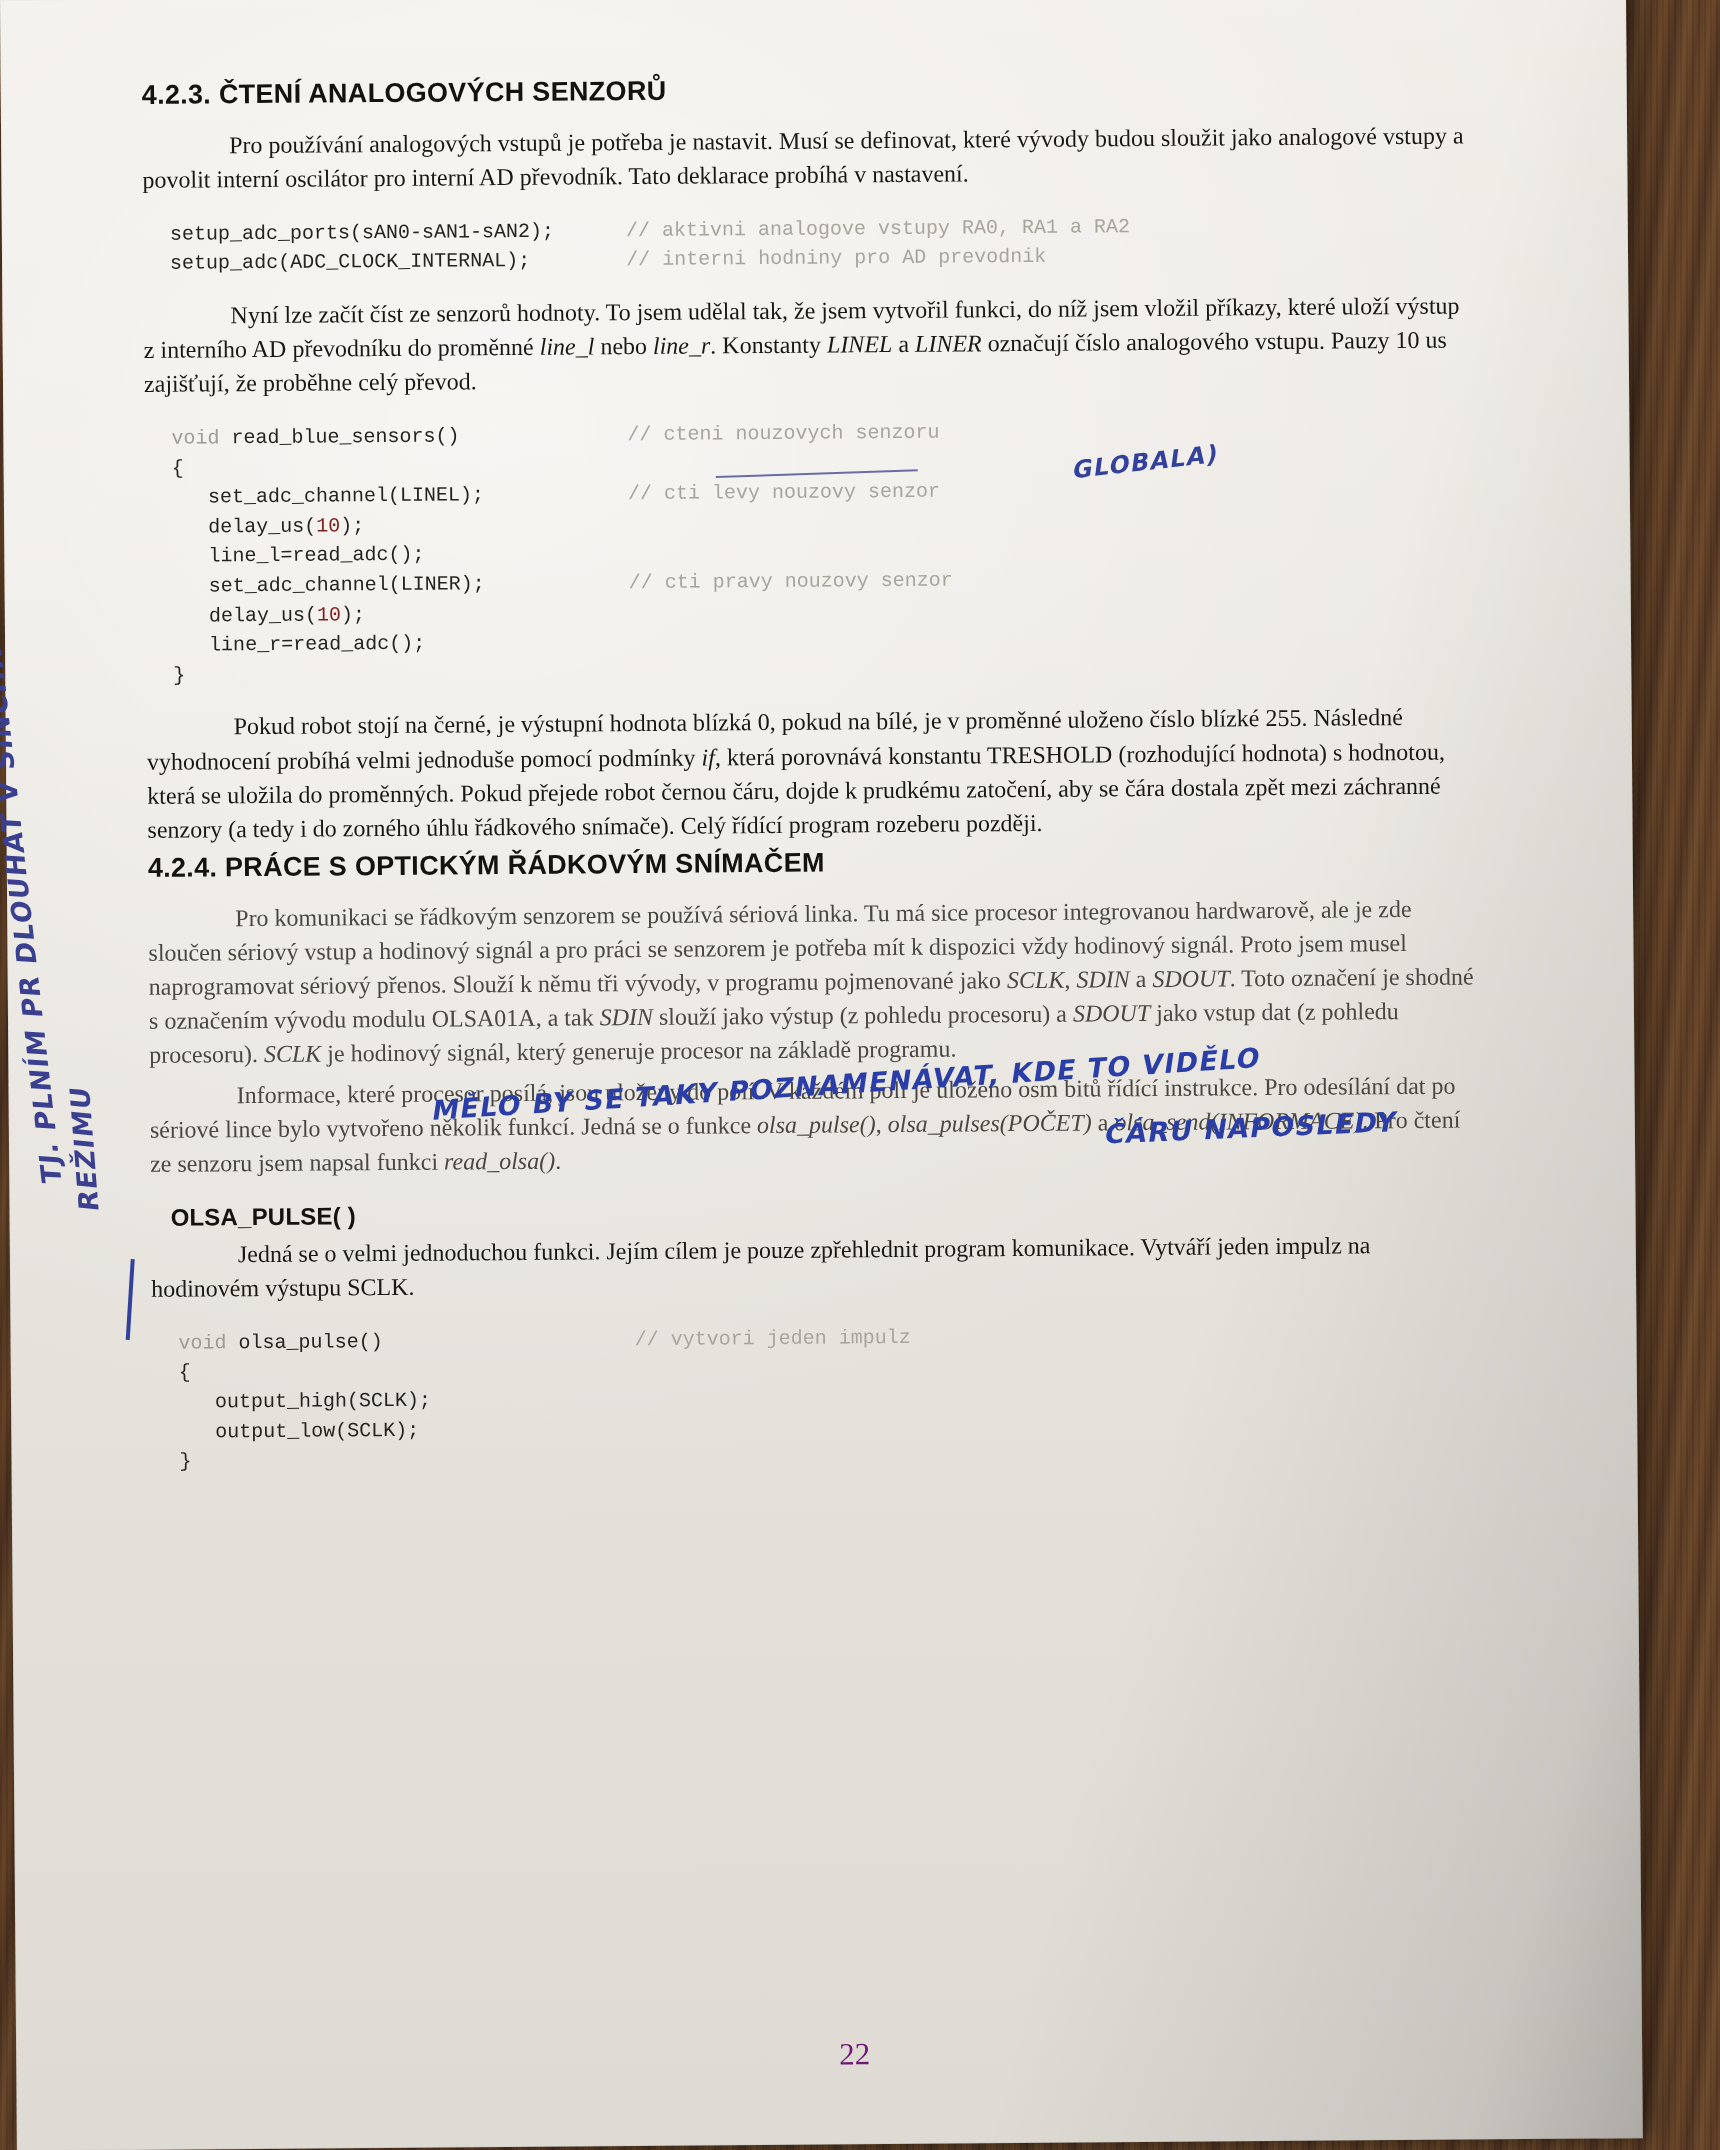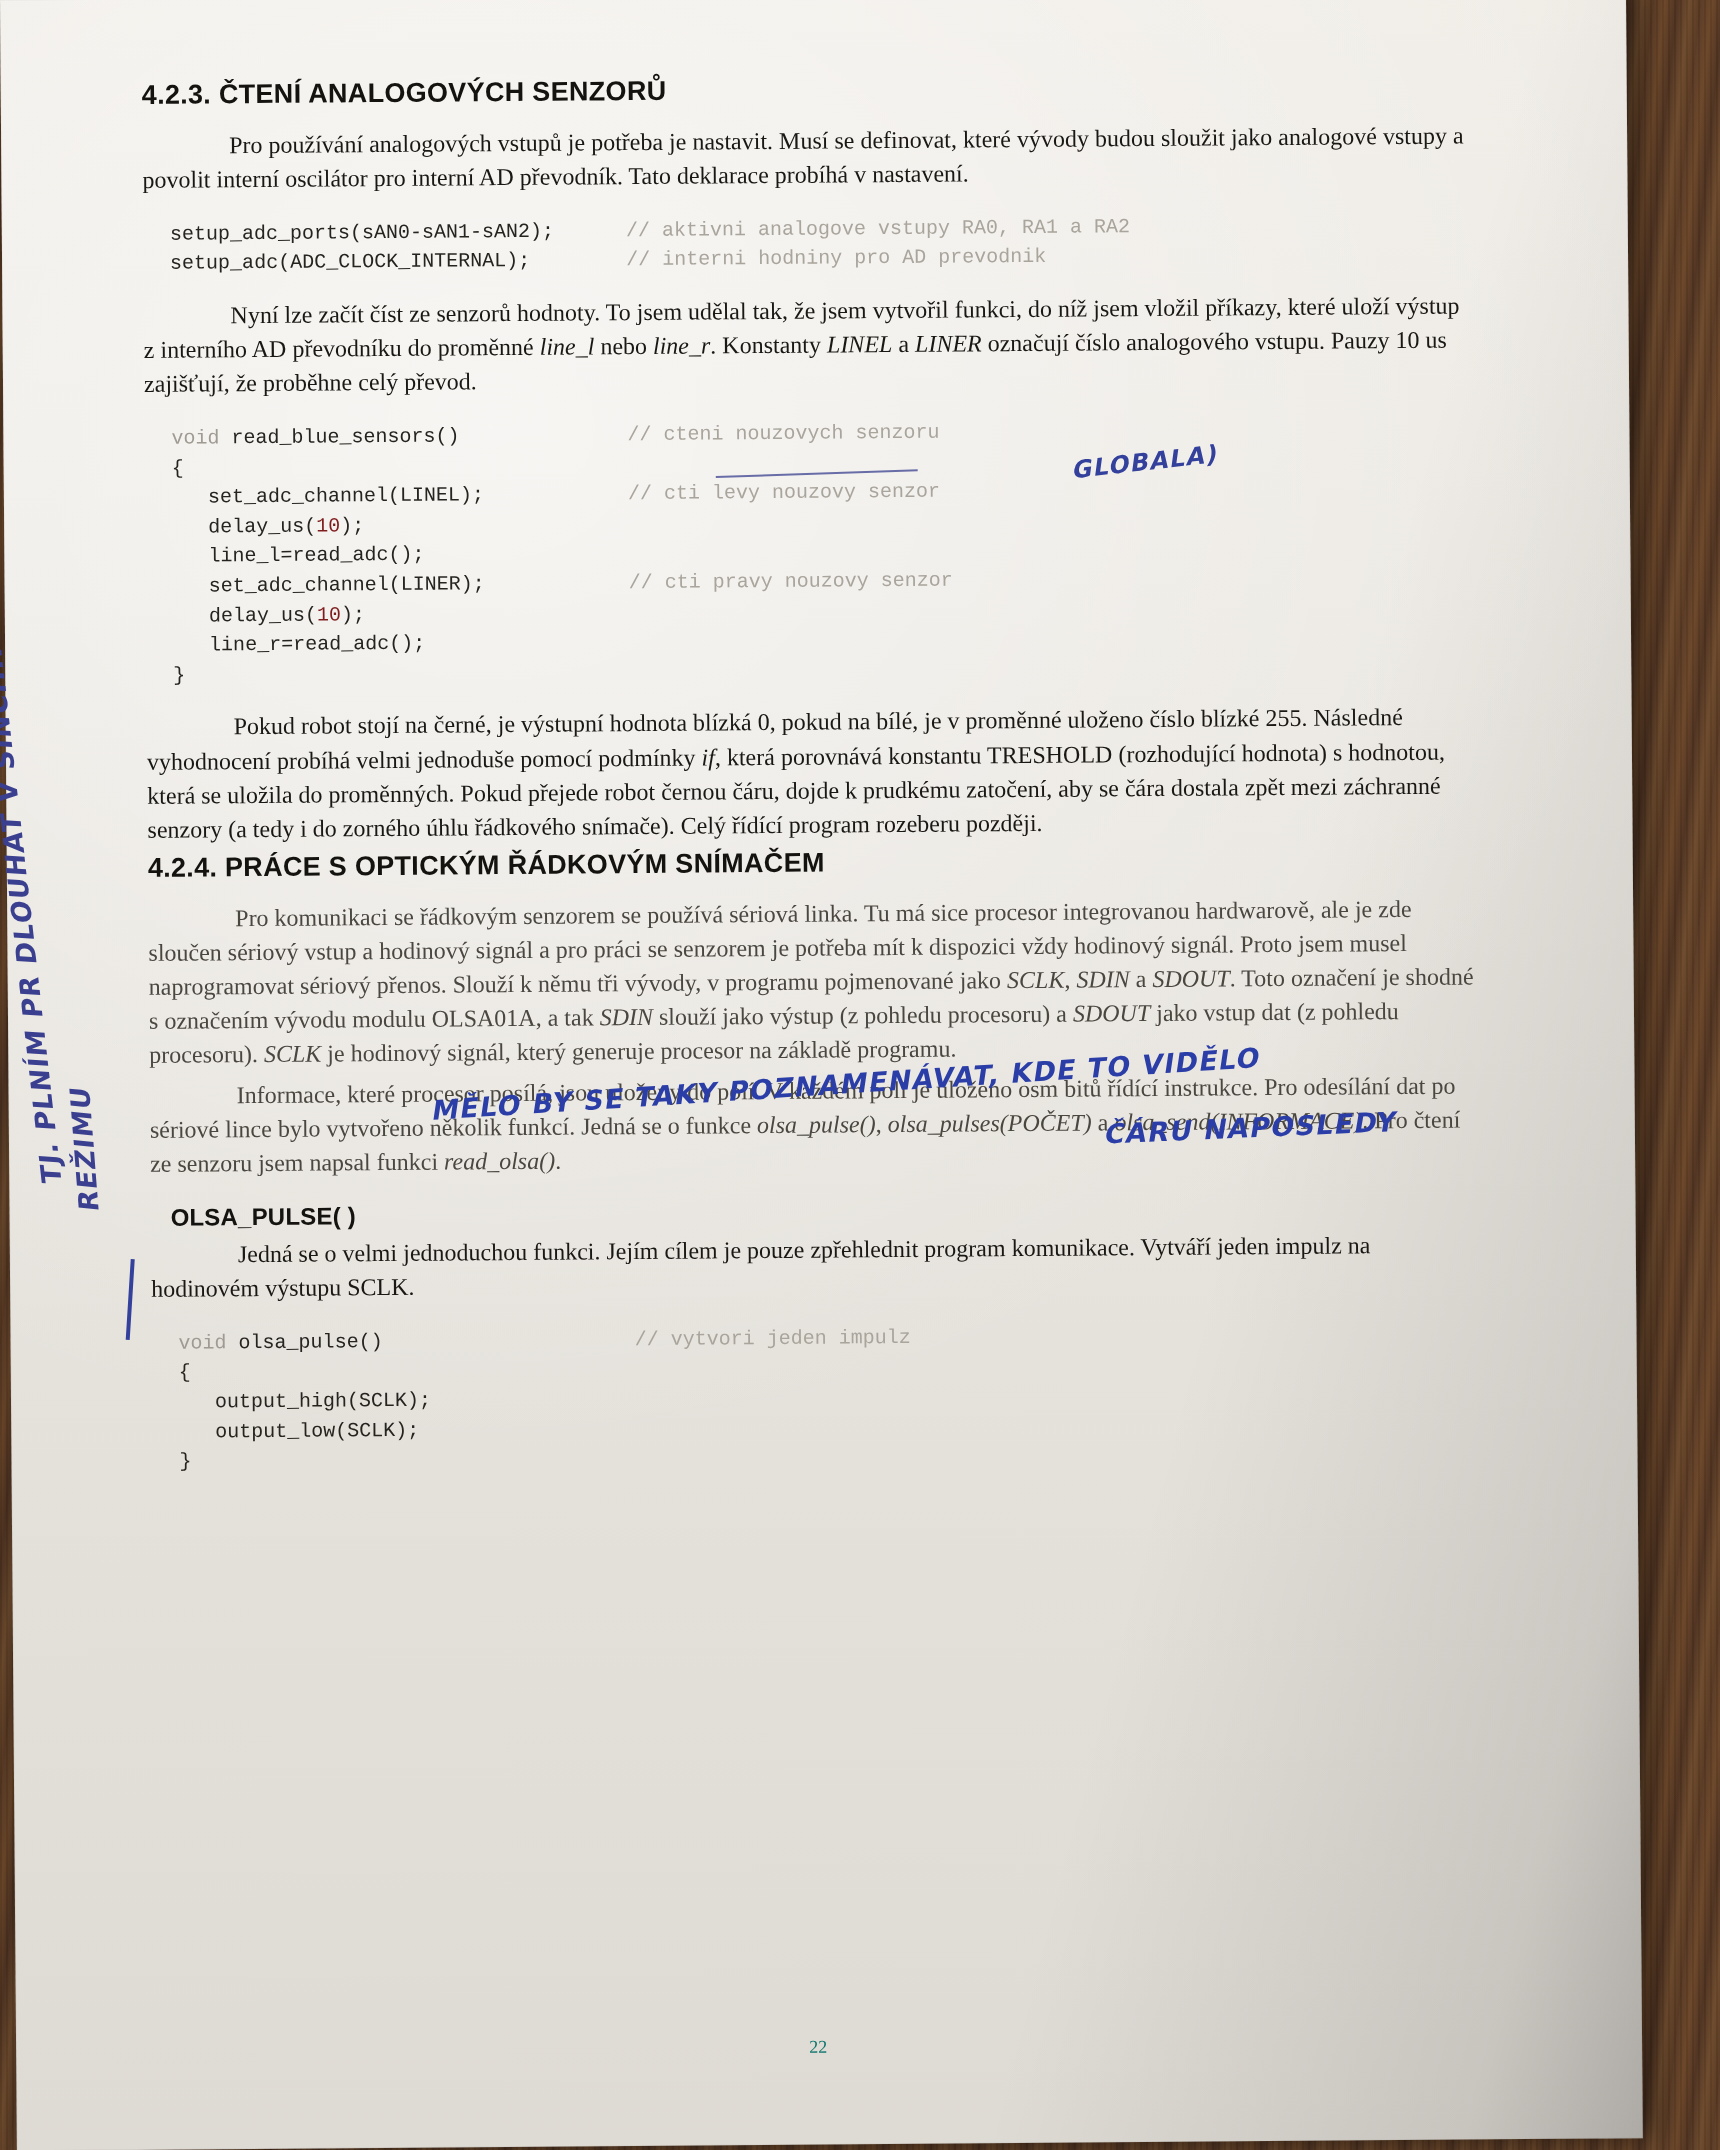--- a/index.html
+++ b/index.html
@@ -101,24 +101,24 @@
     white-space: pre;
   }
   pre.code .cmt { color: #a9a59c; }
   pre.code .dim { color: #9f9b93; }
   pre.code .n-dim { color: #7f1d1d; }
 
   .code-wrap { position: relative; }
 
   .pagenum {
     position: absolute;
-    left: 793px;
+    left: 823px;
     top: 2043px;
-    font-size: 18px;
-    color: #0f766e;
+    font-size: 31px;
+    color: #701a75;
   }
 
   
   .hand {
     position: absolute;
     font-family: "DejaVu Sans", sans-serif;
     color: #2b3ea8;
     font-weight: 600;
     letter-spacing: 1.3px;
     white-space: nowrap;

